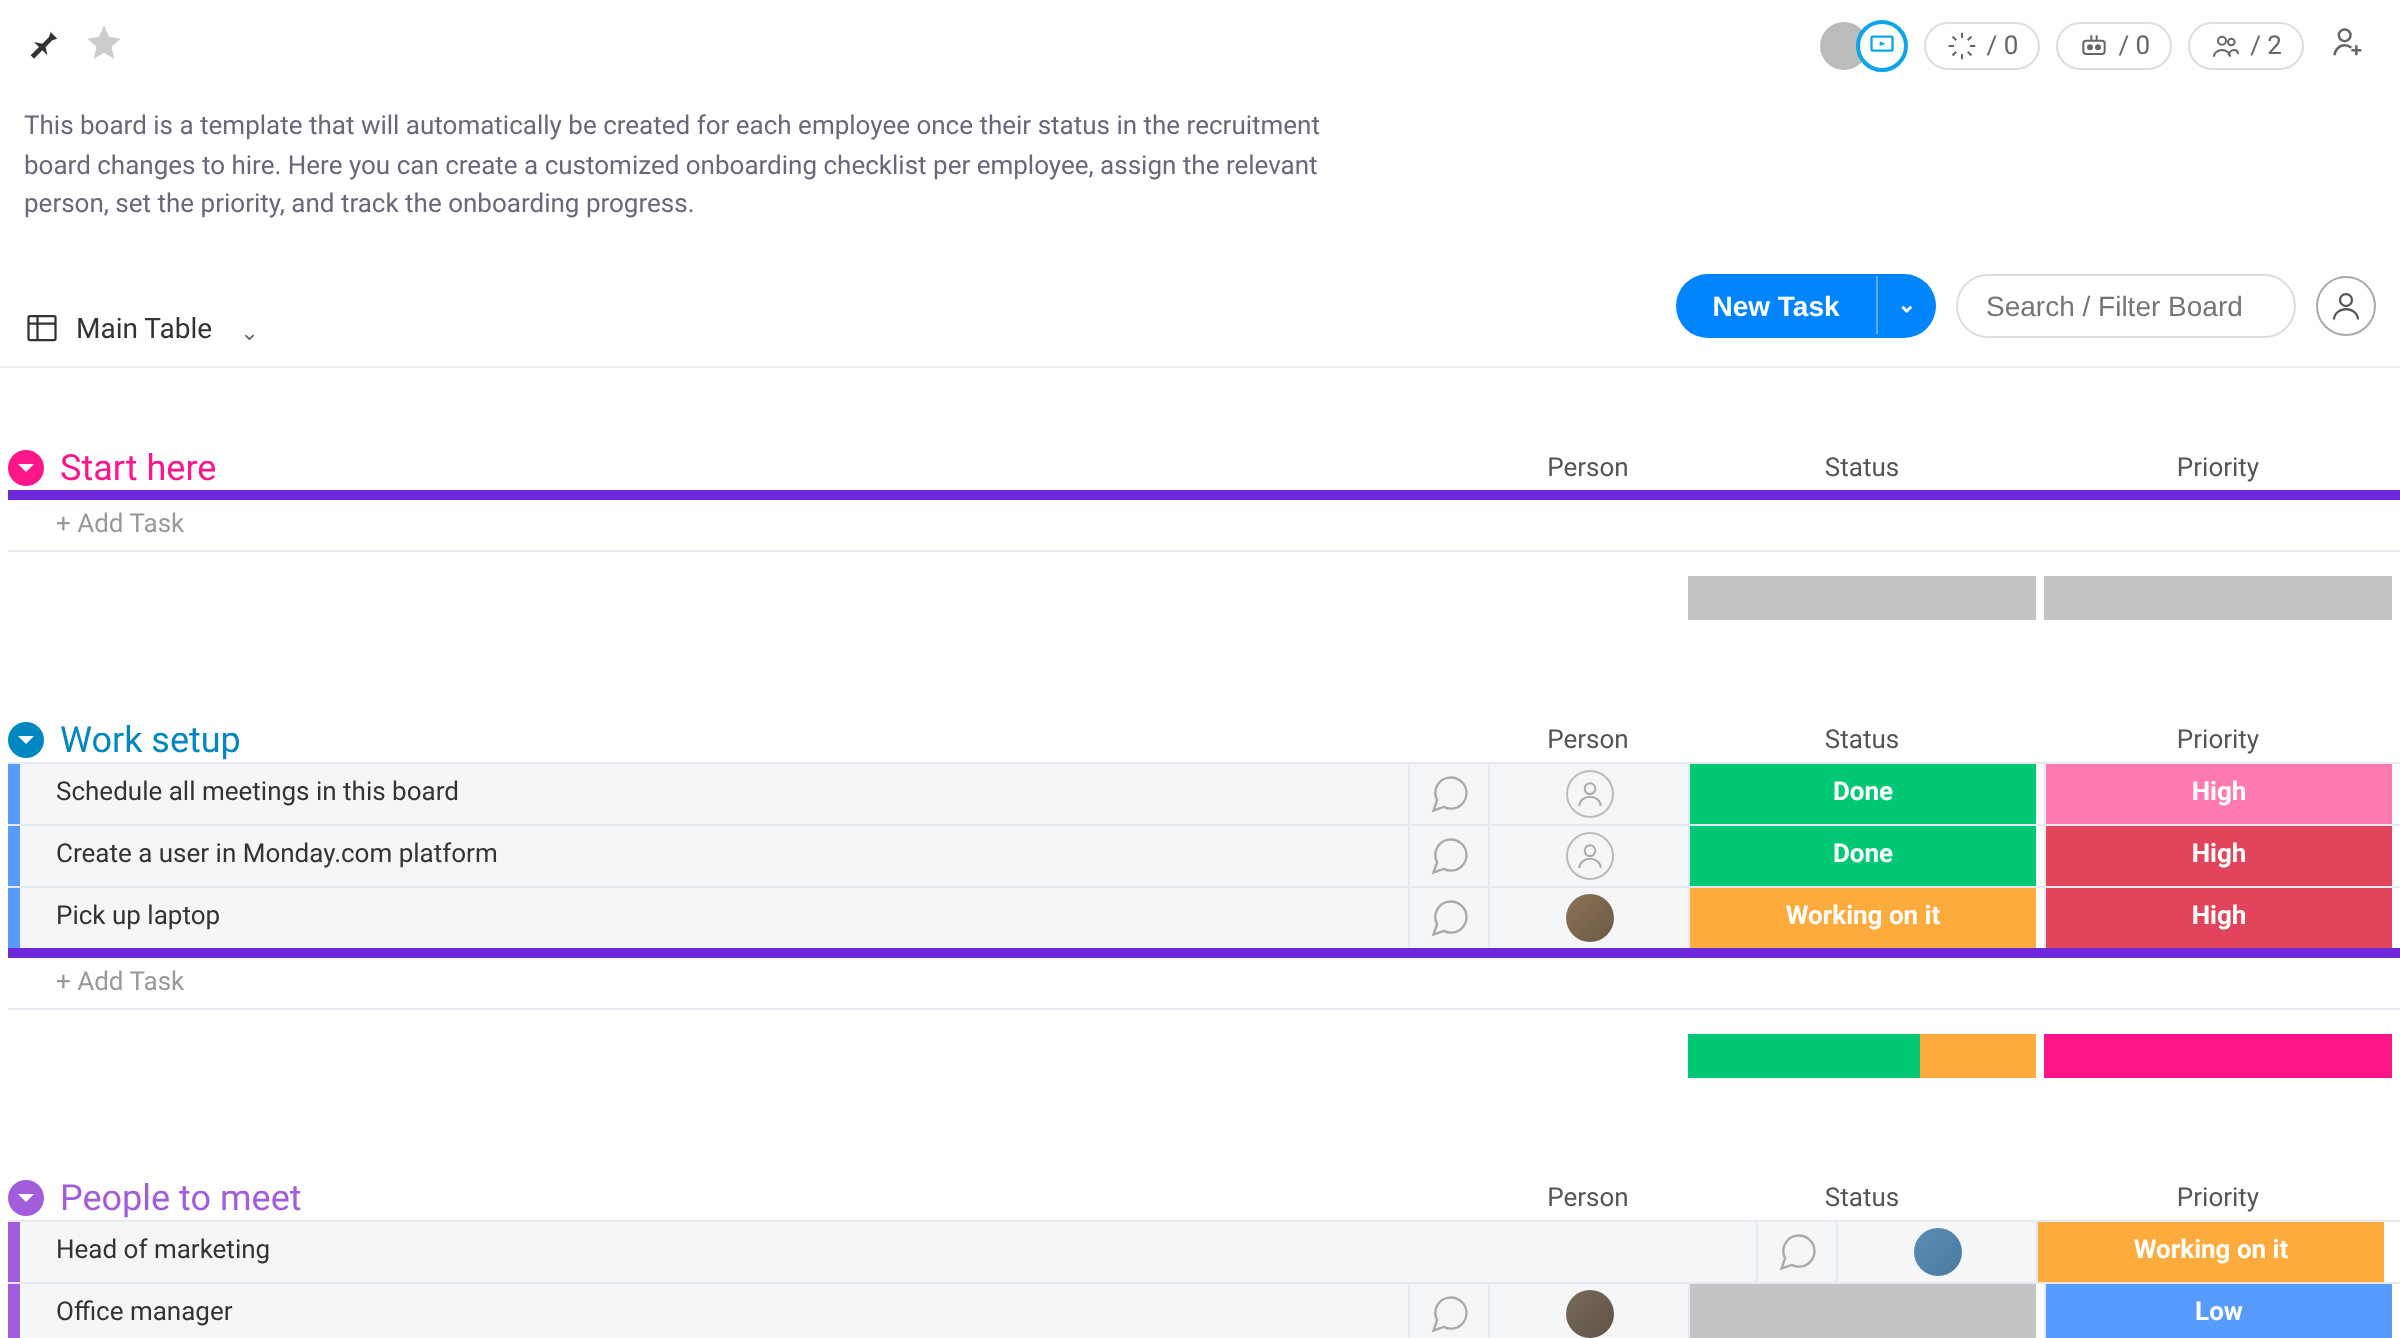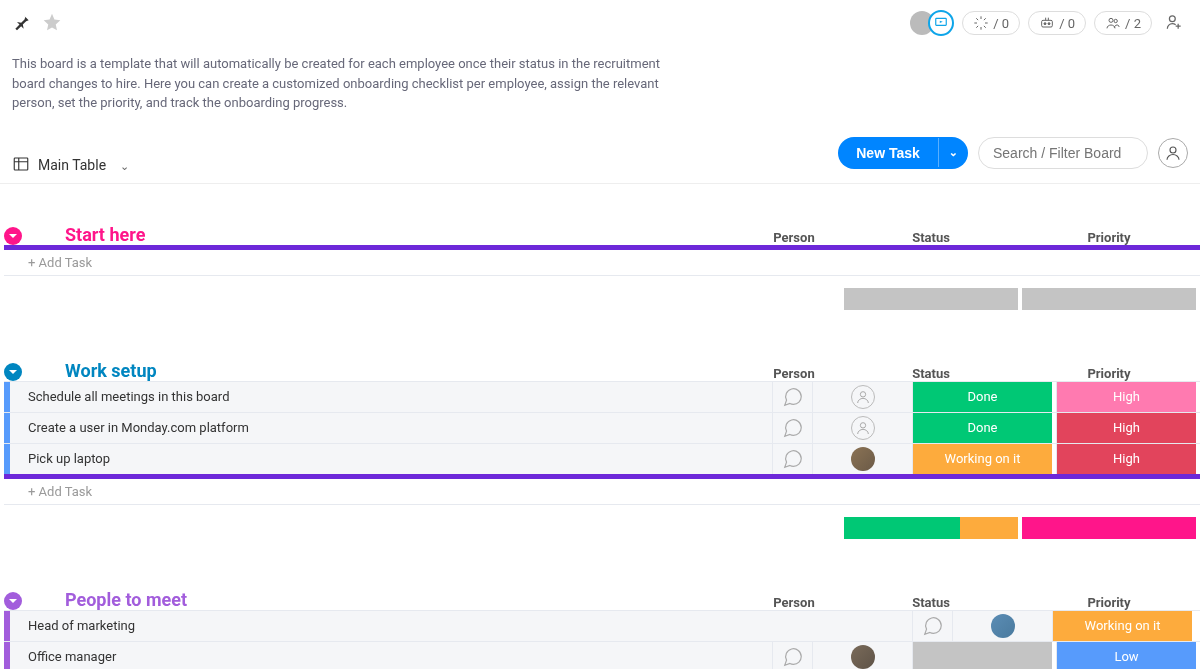--- a/index.html
+++ b/index.html
@@ -25,21 +25,21 @@
   .spacer { flex:1; }
   .new-task-btn { background:#0085ff; color:#fff; border:none; border-radius:30px; padding:0; display:flex; align-items:center; font-weight:700; font-size:14px; cursor:pointer; overflow:hidden; }
   .new-task-btn .lbl { padding:8px 18px; }
   .new-task-btn .dd { padding:8px 10px; border-left:1px solid rgba(255,255,255,0.35); font-size:11px;}
   .search-input { margin-left:10px; border:1px solid #ddd; border-radius:30px; padding:7px 14px; font-size:14px; color:#666; width:170px; outline:none;}
   .person-filter { width:30px; height:30px; margin-left:10px; border:1px solid #aaa; border-radius:50%; display:flex; align-items:center; justify-content:center; color:#555;}
   .person-filter svg { width:18px; height:18px; stroke:#555; fill:none; stroke-width:1.5; }
   
   .board { padding-top: 40px; }
   .group { margin-bottom: 50px; padding-left:4px; }
-  .group-header { display:flex; align-items:flex-end; font-size:18px; font-weight:700;gap:35px; }
+  .group-header { display:flex; align-items:center; font-size:18px; font-weight:400; }
   .collapse-btn { width:18px; height:18px; border-radius:50%; display:flex; align-items:center; justify-content:center; margin-right:8px; color:#fff; cursor:pointer;}
   .collapse-btn svg { width:10px; height:10px; fill:#fff; }
   .group-title { cursor:pointer; }
   .col-headers { margin-left:auto; display:flex; font-size:13px; color:#555; }
   .col-h { text-align:center; }
   .col-person { width:100px; }
   .col-status { width:174px; }
   .col-priority { width:174px; }
   .gap-col { width:4px; }
   
@@ -49,21 +49,21 @@
   .task-name { flex:1; display:flex; align-items:center; padding-left:18px; font-size:13px; color:#333; cursor:pointer; }
   .chat-cell { width:40px; display:flex; align-items:center; justify-content:center; border-left:1px solid #e6e9ef; }
   .chat-cell svg { width:22px; height:22px; stroke:#aaa; fill:none; stroke-width:1.3; }
   .person-cell { width:100px; display:flex; align-items:center; justify-content:center; border-left:1px solid #e6e9ef; }
   .person-circle { width:24px; height:24px; border-radius:50%; background:#c4c4c4; display:flex; align-items:center; justify-content:center;}
   .person-circle.empty { background:transparent; border:1px solid #bbb;}
   .person-circle.empty svg { width:16px; height:16px; stroke:#aaa; fill:none; stroke-width:1.5;}
   .person-circle.av1 { background:linear-gradient(135deg,#8b7355,#6b5a47);}
   .person-circle.av2 { background:linear-gradient(135deg,#5b8db5,#4a7a9e);}
   .person-circle.av3 { background:linear-gradient(135deg,#7a6b5a,#5e5347);}
-  .status-cell, .priority-cell { width:140px; display:flex; align-items:center; justify-content:center; color:#fff; font-size:13px; border-left:1px solid #e6e9ef; cursor:pointer;}
+  .status-cell, .priority-cell { width:174px; display:flex; align-items:center; justify-content:center; color:#fff; font-size:13px; border-left:1px solid #e6e9ef; cursor:pointer;font-weight:bold;}
   .cell-gap { width:4px; background:#fff; }
   .c-grey { background:#c4c4c4; }
   .c-done { background:#00c875; }
   .c-working { background:#fdab3d; }
   .c-high { background:#e2445c; }
   .c-high-light { background:#ff7ab0; }
   .c-medium { background:#5559df; }
   .c-low { background:#579bfc; }
   
   .add-row { display:flex; align-items:center; height:31px; background:#fff; border-top:5px solid #6d28d9; border-bottom:1px solid #e6e9ef;}

